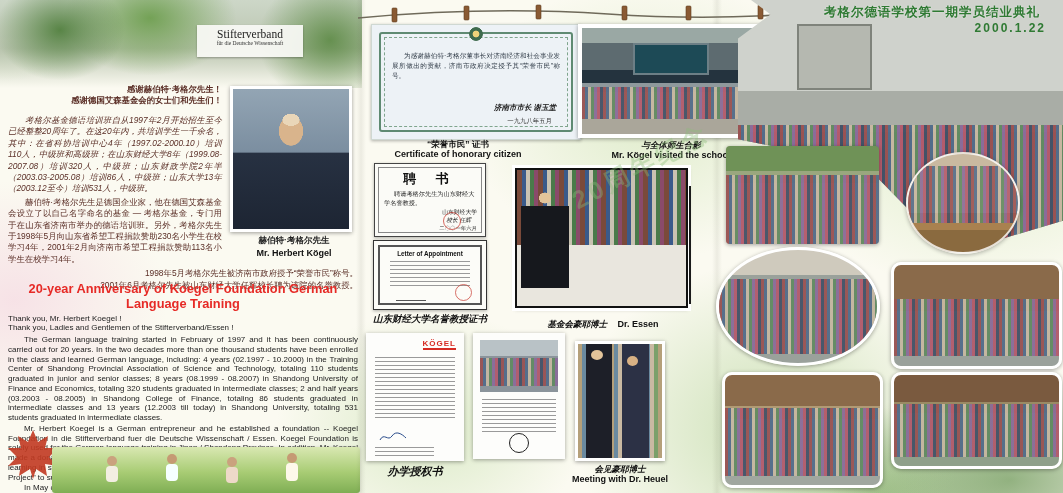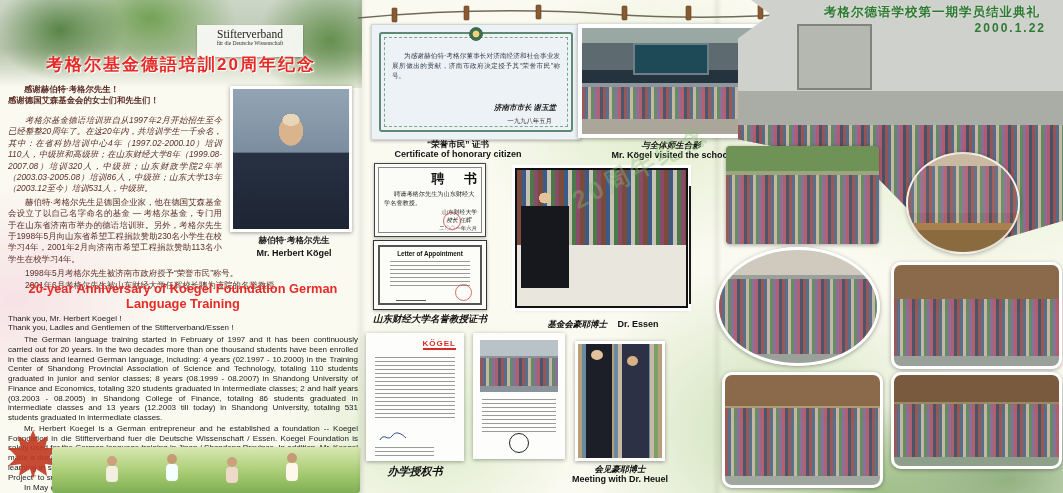--- a/index.html
+++ b/index.html
@@ -17,42 +17,40 @@
       radial-gradient(200px 120px at 880px 492px, rgba(110,160,80,.55), transparent 70%),
       #fbfaf1;}
   .abs{position:absolute;}
   .photo{position:absolute;border:3px solid #fff;box-shadow:0 1px 4px rgba(0,0,0,.38);box-sizing:border-box;}
   .crowd{position:absolute;left:0;right:0;opacity:.9;
     background:repeating-linear-gradient(90deg,#9a4f4f 0 3px,#4f6a8a 3px 6px,#c9b9a2 6px 9px,#5f8a5f 9px 12px,#8a6a9a 12px 15px,#b5586a 15px 18px,#3f4f66 18px 21px);}
   .bars{background:repeating-linear-gradient(180deg,#9a9a9a 0 1px,transparent 1px 4px);}
   .cap-cn{color:#111;font-weight:bold;text-align:center;}
   .cap-en{color:#111;font-weight:bold;text-align:center;font-family:"Liberation Sans",sans-serif;}
   .fold{position:absolute;top:0;bottom:0;width:10px;background:linear-gradient(90deg,transparent,rgba(60,60,40,.08),transparent);}
-  .cn-body{color:#5a2e26;}
+  .cn-body{color:#5a2e26;text-align:right;}
   .seal{border-radius:50%;border:1.5px solid #c8382e;color:#c8382e;}
 </style>
 </head>
 <body>
 
 <div class="page">
 
   <div class="abs" style="left:0;top:0;width:362px;height:88px;
        background:
          radial-gradient(90px 70px at 60px 30px, rgba(70,120,50,.85), transparent 72%),
          radial-gradient(120px 80px at 150px 18px, rgba(95,150,60,.8), transparent 72%),
          radial-gradient(100px 90px at 330px 40px, rgba(80,130,55,.8), transparent 72%),
          linear-gradient(180deg,#cdd7c8 0%,#b9c4ae 55%,rgba(235,240,225,0) 100%);"></div>
   <div class="abs" style="left:197px;top:25px;width:106px;height:32px;background:rgba(250,250,246,.92);
        box-shadow:0 1px 2px rgba(0,0,0,.3);text-align:center;padding-top:3px;box-sizing:border-box;">
     <div style="font-family:'Liberation Serif',serif;font-weight:normal;font-size:11.5px;color:#1d1d1d;">Stifterverband</div>
     <div style="font-family:'Liberation Serif',serif;font-size:5.5px;color:#333;">für die Deutsche Wissenschaft</div>
   </div>
 
-  <div class="abs" style="left:0;top:53px;width:362px;text-align:center;font-size:17px;font-weight:bold;color:#e62a26;
-       letter-spacing:2px;text-shadow:0 0 2px #fff,0 0 4px #fff,1px 1px 0 #fff;">考格尔基金德語培訓20周年纪念</div>
 
   <div class="abs" style="left:8px;top:84px;width:350px;font-size:8.4px;line-height:1.36;" class2="cn-body">
     <div class="abs" style="position:relative;float:right;width:128px;margin:2px 0 0 8px;">
       <div class="photo" style="position:relative;display:block;width:122px;height:146px;
            background:
              radial-gradient(14px 10px at 50% 22%, #e9d6b8 60%, transparent 62%),
              radial-gradient(20px 24px at 50% 30%, #d9b48c 60%, transparent 62%),
              linear-gradient(180deg,#93a5b4 0%,#7b8ea0 45%,#273142 46%,#1d2533 100%);"></div>
       <div class="cap-cn" style="font-size:8.5px;margin-top:3px;color:#222;">赫伯特·考格尔先生</div>
       <div class="cap-en" style="font-size:9px;">Mr. Herbert Kögel</div>
@@ -119,21 +117,21 @@
     <div style="position:absolute;left:20px;right:20px;top:26px;font-size:6.6px;line-height:1.5;color:#2f3a46;text-align:justify;text-indent:12px;">为感谢赫伯特·考格尔董事长对济南经济和社会事业发展所做出的贡献，济南市政府决定授予其“荣誉市民”称号。</div>
     <div style="position:absolute;right:24px;top:78px;font-size:7.5px;font-weight:bold;font-style:italic;color:#222;">济南市市长 谢玉堂</div>
     <div style="position:absolute;right:28px;top:92px;font-size:6.4px;color:#333;">一九九八年五月</div>
   </div>
   <div class="abs cap-cn" style="left:371px;top:139px;width:174px;font-size:8.5px;">“荣誉市民” 证书</div>
   <div class="abs cap-en" style="left:355px;top:149px;width:206px;font-size:9px;">Certificate of honorary citizen</div>
 
   <div class="abs" style="left:374px;top:163px;width:112px;height:74px;background:#fbfbf7;border:1px solid #444;
        box-shadow:0 1px 3px rgba(0,0,0,.3);box-sizing:border-box;">
     <div style="position:absolute;left:3px;top:3px;right:3px;bottom:3px;border:1px solid #888;"></div>
-    <div style="position:absolute;left:0;right:0;top:6px;text-align:right;font-weight:bold;font-size:13px;letter-spacing:8px;color:#111;">聘  书</div>
+    <div style="position:absolute;left:0;right:0;top:6px;text-align:center;font-weight:bold;font-size:13px;letter-spacing:8px;color:#111;">聘  书</div>
     <div style="position:absolute;left:9px;right:9px;top:26px;font-size:6.2px;line-height:1.45;color:#222;text-indent:10px;">聘请考格尔先生为山东财经大学名誉教授。</div>
     <div style="position:absolute;right:8px;top:44px;font-size:5.8px;color:#222;">山东财经大学</div>
     <div style="position:absolute;right:14px;top:52px;font-size:5.8px;font-style:italic;color:#222;">校长 任辉</div>
     <div style="position:absolute;right:8px;top:61px;font-size:5.4px;color:#333;">二〇〇一年六月</div>
     <div class="seal" style="position:absolute;right:24px;top:48px;width:16px;height:16px;opacity:.75;"></div>
   </div>
 
   <div class="abs" style="left:373px;top:240px;width:114px;height:70px;background:#fcfcf8;border:1px solid #333;
        box-shadow:0 1px 3px rgba(0,0,0,.3);box-sizing:border-box;">
     <div style="position:absolute;left:4px;top:4px;right:4px;bottom:4px;border:2px double #555;"></div>

